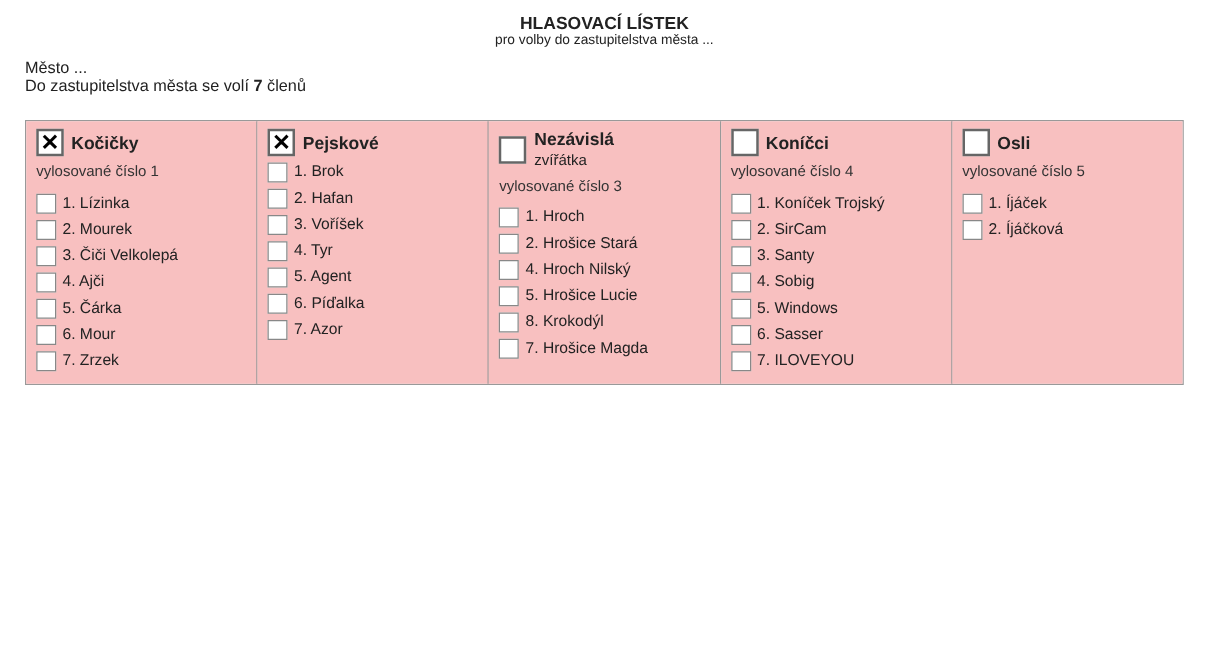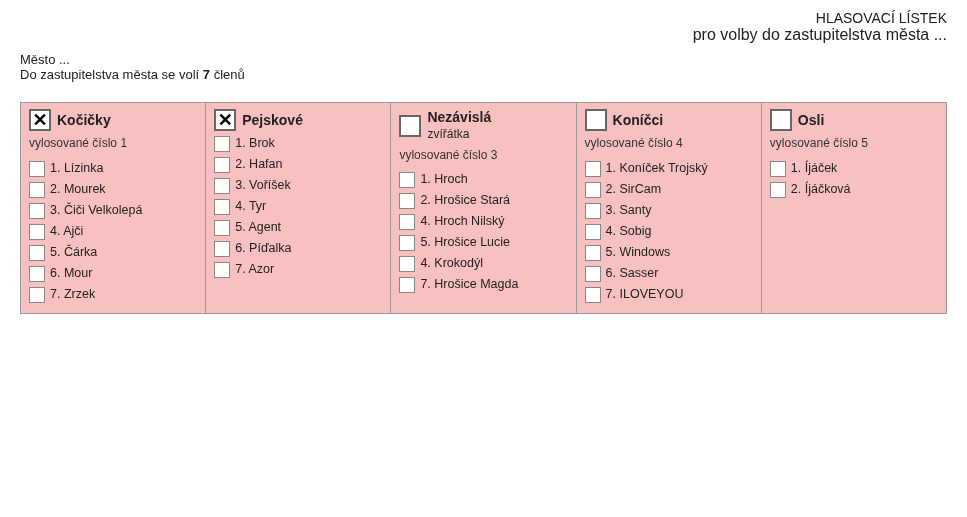--- a/index.html
+++ b/index.html
@@ -10,27 +10,25 @@
       width: 967px;
       min-height: 517px;
       padding: 10px 20px;
       color: #222;
     }
     .page-header {
       text-align: center;
       margin-bottom: 8px;
     }
     .page-header .title {
-      font-weight: normal;
+      font-weight: bold;
       font-size: 14px;
-      text-align: right;
     }
     .page-header .subtitle {
-      font-size: 16px;
-      text-align: right;
+      font-size: 11px;
     }
     .info-section {
       margin-bottom: 20px;
       font-size: 13px;
     }
     .info-section .bold { font-weight: bold; }
     .columns-wrapper {
       display: flex;
       gap: 0;
       border: 1px solid #999;
@@ -214,21 +212,21 @@
         <li class="candidate-item">
           <div class="checkbox-small"></div>
           <span class="candidate-name">4. Hroch Nilský</span>
         </li>
         <li class="candidate-item">
           <div class="checkbox-small"></div>
           <span class="candidate-name">5. Hrošice Lucie</span>
         </li>
         <li class="candidate-item">
           <div class="checkbox-small"></div>
-          <span class="candidate-name">4. Krokodýl</span>
+          <span class="candidate-name">8. Krokodýl</span>
         </li>
         <li class="candidate-item">
           <div class="checkbox-small"></div>
           <span class="candidate-name">7. Hrošice Magda</span>
         </li>
       </ul>
     </div>
     <div class="party-column">
       <div class="party-header">
         <div class="checkbox-big"></div>

